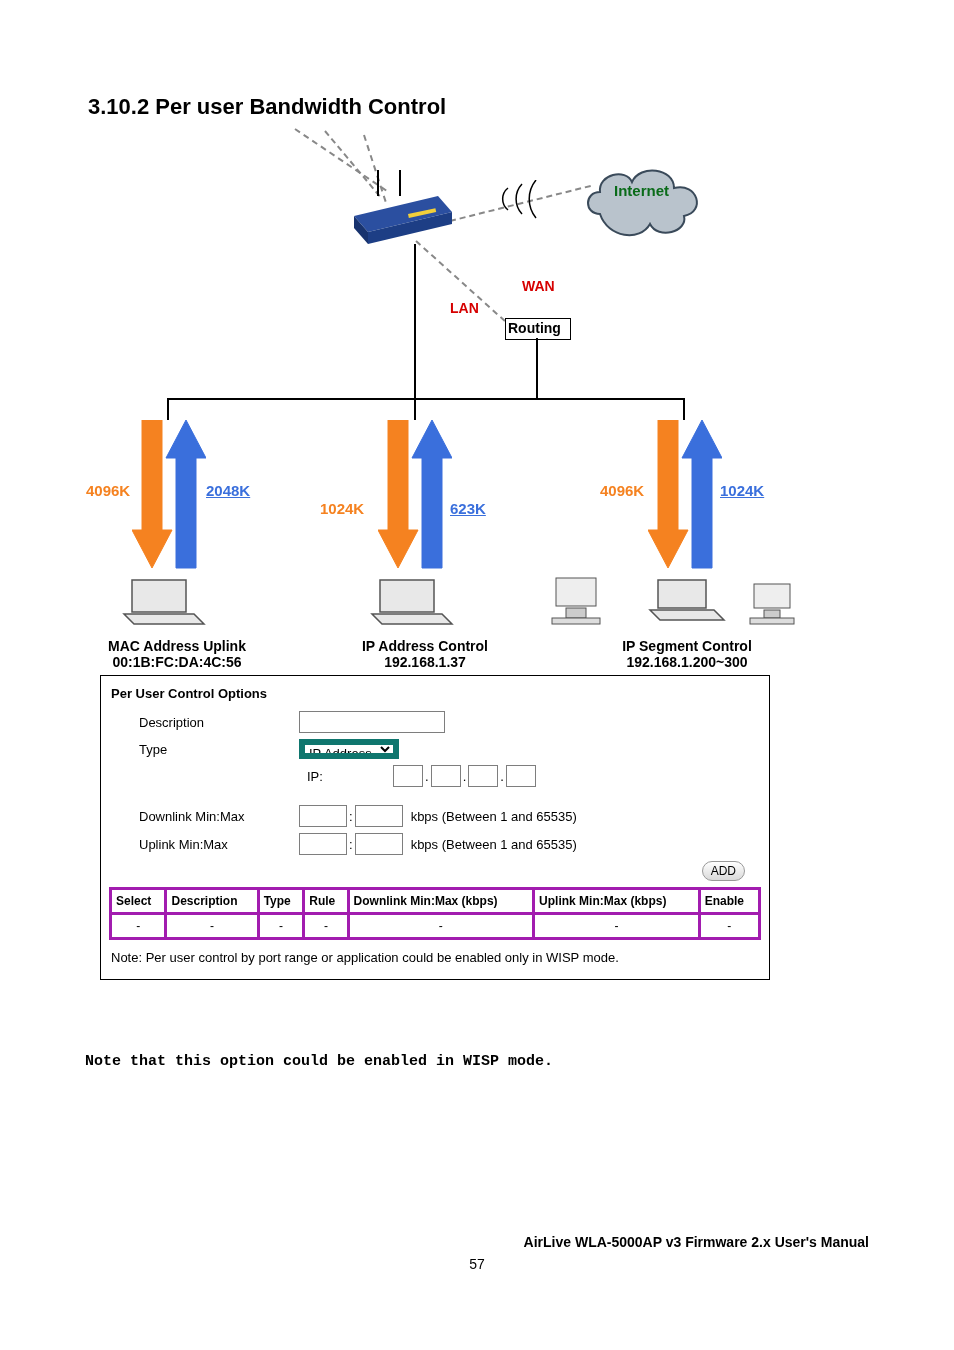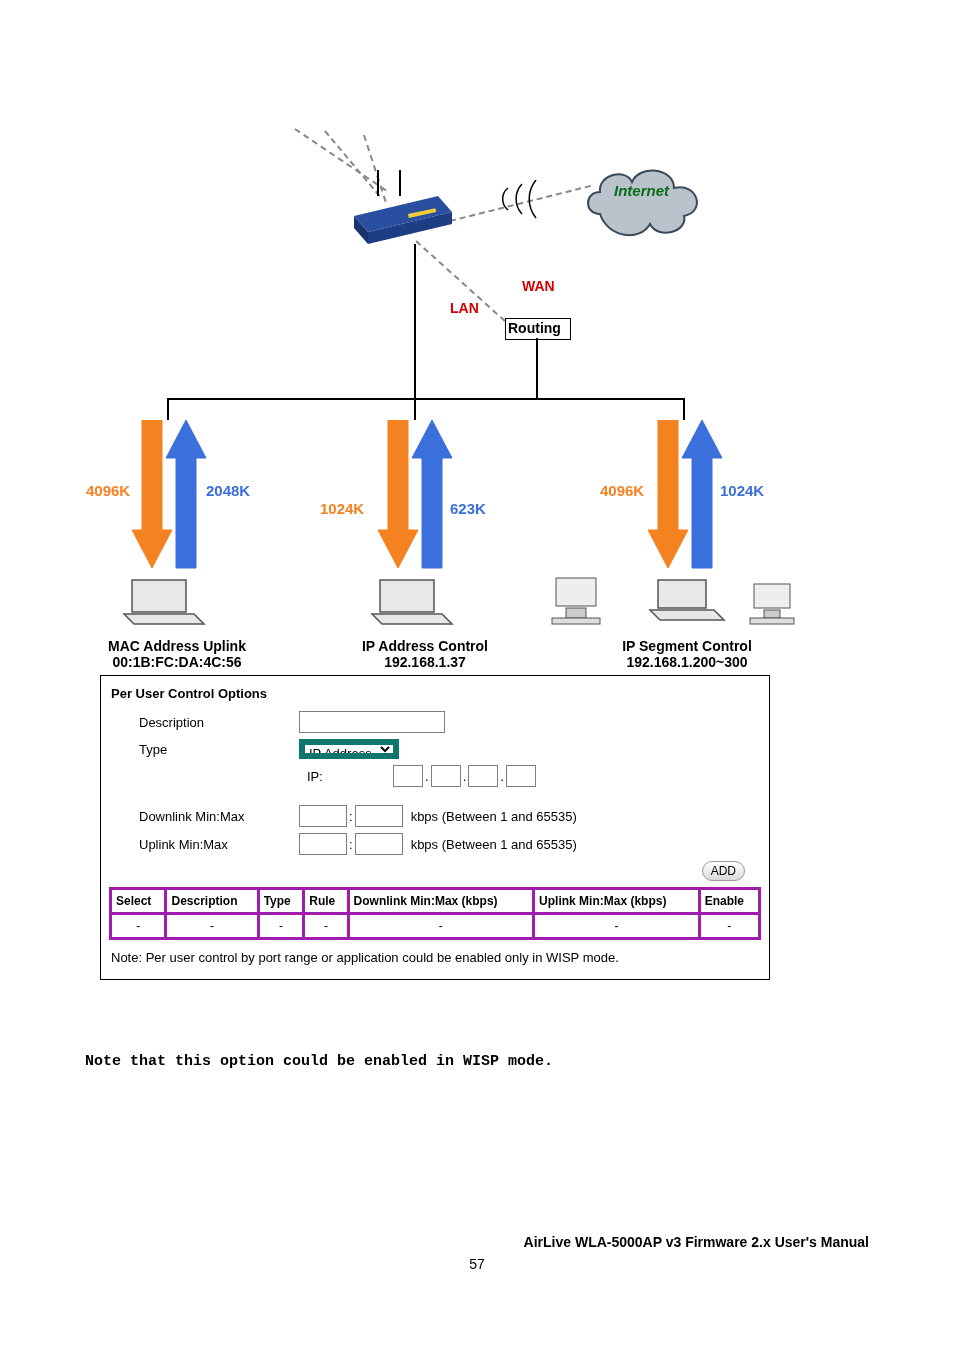--- a/index.html
+++ b/index.html
@@ -21,21 +21,21 @@
   .wave-wrap{position:absolute;left:500px;top:180px;}
   .dashline{position:absolute;border-top:2px dashed #888;transform-origin:left center;}
   .routing{position:absolute;left:508px;top:320px;font-size:14px;font-weight:bold;color:#000;}
   .wan{position:absolute;left:522px;top:278px;font-weight:bold;color:var(--red);}
   .lan{position:absolute;left:450px;top:300px;font-weight:bold;color:var(--red);}
   .vline{position:absolute;width:2px;background:#000;}
   .arrow-pair .dn{fill:var(--orange);stroke:var(--orange);}
   .arrow-pair .up{fill:var(--blue);stroke:var(--blue);}
   .bw-label{font-size:15px;font-weight:bold;}
   .bw-o{color:var(--orange);}
-  .bw-b{color:var(--blue);}
+  .bw-b{color:var(--blue);text-decoration:underline;}
   .dev{position:absolute;}
   .ctrl-line1{font-size:14px;font-weight:bold;text-align:center;}
   .ctrl-line2{font-size:14px;font-weight:bold;text-align:center;}
 
   
   .panel{position:absolute;left:100px;top:675px;width:668px;border:1px solid #000;background:#fff;font-size:13px;}
   .panel-inner{padding:6px 8px 14px 8px;}
   .panel-title{font-weight:bold;margin:4px 0 10px 2px;}
   .row{display:flex;align-items:center;margin:6px 0 6px 30px;}
   .row .k{width:160px;}
@@ -55,20 +55,21 @@
 
   .note-out{position:absolute;left:85px;top:1053px;font-size:15px;font-weight:bold;font-family:Liberation Mono, monospace;}
   .footer-right{position:absolute;right:85px;bottom:100px;font-size:14px;font-weight:bold;}
   .footer-pg{position:absolute;left:0;right:0;bottom:78px;text-align:center;font-size:14px;}
 </style>
 </head>
 <body>
 
 <div class="page">
 
+  <h2 class="heading">3.10.2 Per user Bandwidth Control</h2>
 
   <div class="dashline" style="left:295px;top:128px;width:110px;transform:rotate(34deg);"></div>
   <div class="dashline" style="left:325px;top:130px;width:85px;transform:rotate(50deg);"></div>
   <div class="dashline" style="left:364px;top:134px;width:70px;transform:rotate(72deg);"></div>
 
   <div class="dashline" style="left:450px;top:220px;width:145px;transform:rotate(-14deg);"></div>
 
   <div class="dashline" style="left:416px;top:240px;width:130px;transform:rotate(42deg);"></div>
 
   <div class="router-wrap">
@@ -87,21 +88,21 @@
       <path d="M8 30 A14 14 0 0 1 8 8" fill="none" stroke="#000" stroke-width="1.5"></path>
       <path d="M16 34 A22 22 0 0 1 16 4" fill="none" stroke="#000" stroke-width="1.5" transform="translate(6,0)"></path>
       <path d="M24 38 A30 30 0 0 1 24 0" fill="none" stroke="#000" stroke-width="1.5" transform="translate(12,0)"></path>
     </svg>
   </div>
 
   <div class="cloud-wrap">
     <svg width="130" height="86" viewBox="0 0 130 86">
       <path d="M20 54 C4 54 4 32 20 32 C18 14 46 8 52 22 C60 4 94 8 94 28 C118 22 126 52 104 56 C108 72 78 80 70 64 C60 82 28 78 20 54 Z" fill="#b9c3cc" stroke="#3a4a5a" stroke-width="2"></path>
     </svg>
-    <div class="lbl" style="left:34px;top:22px;color:var(--dkgreen);font-style:italic;font-size:15px;">Internet</div>
+    <div class="lbl" style="left:34px;top:22px;color:var(--dkgreen);font-size:15px;">Internet</div>
   </div>
 
   <div class="wan lbl">WAN</div>
   <div class="lan lbl">LAN</div>
 
   <div style="position:absolute;left:505px;top:318px;width:64px;height:20px;border:1px solid #000;background:#fff;"></div>
   <div class="routing">Routing</div>
 
   <div class="vline" style="left:414px;top:244px;height:70px;"></div>
 

